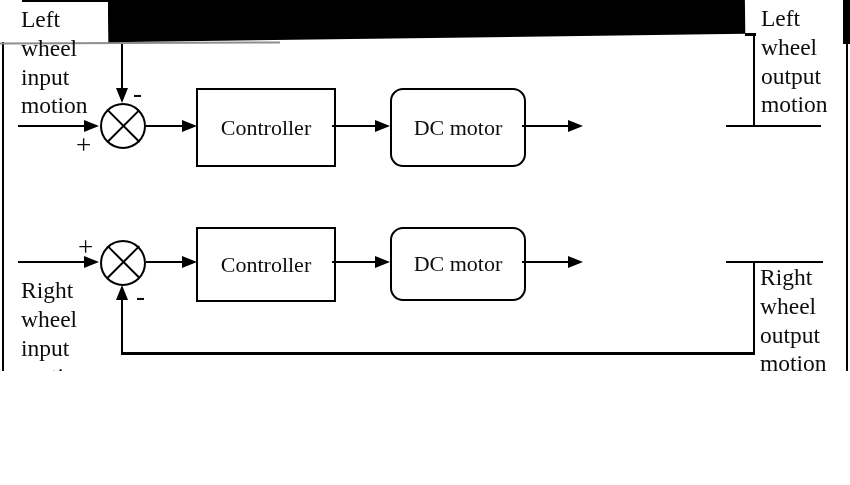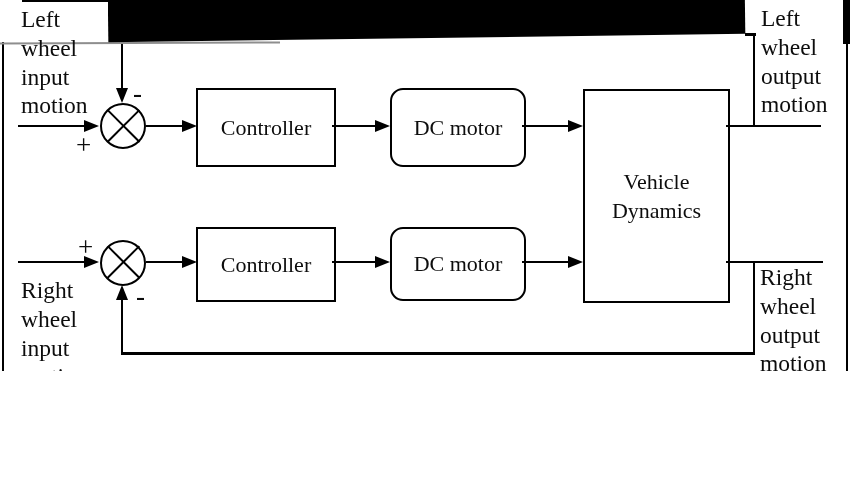--- a/index.html
+++ b/index.html
@@ -97,24 +97,20 @@
   <div class="ln" style="left:332px; top:124.75px; width:43px; height:2.5px;"></div>
   <div class="ar-r" style="left:375px; top:120px;"></div>
 
   <div class="box rounded" style="left:390px; top:88px; width:132px; height:75px;">
     <span>DC motor</span>
   </div>
 
   <div class="ln" style="left:522px; top:124.75px; width:46px; height:2.5px;"></div>
   <div class="ar-r" style="left:568px; top:120px;"></div>
 
-  <div class="box" style="left:583px; top:89px; width:143px; height:210px;">
-    <span class="ml">Vehicle
-Dynamics</span>
-  </div>
 
   <div class="ln" style="left:726px; top:124.75px; width:95px; height:2.5px;"></div>
   <div class="ln" style="left:752.75px; top:34.5px; width:2.5px; height:91.5px;"></div>
   <div class="ln" style="left:745px; top:33px; width:11px; height:2.5px;"></div>
 
   <div class="ln" style="left:18px; top:260.75px; width:66px; height:2.5px;"></div>
   <div class="ar-r" style="left:84px; top:256px;"></div>
   <div class="sign" style="left:78px; top:234px;">+</div>
 
   <div class="sum" style="left:100px; top:239.5px;">

